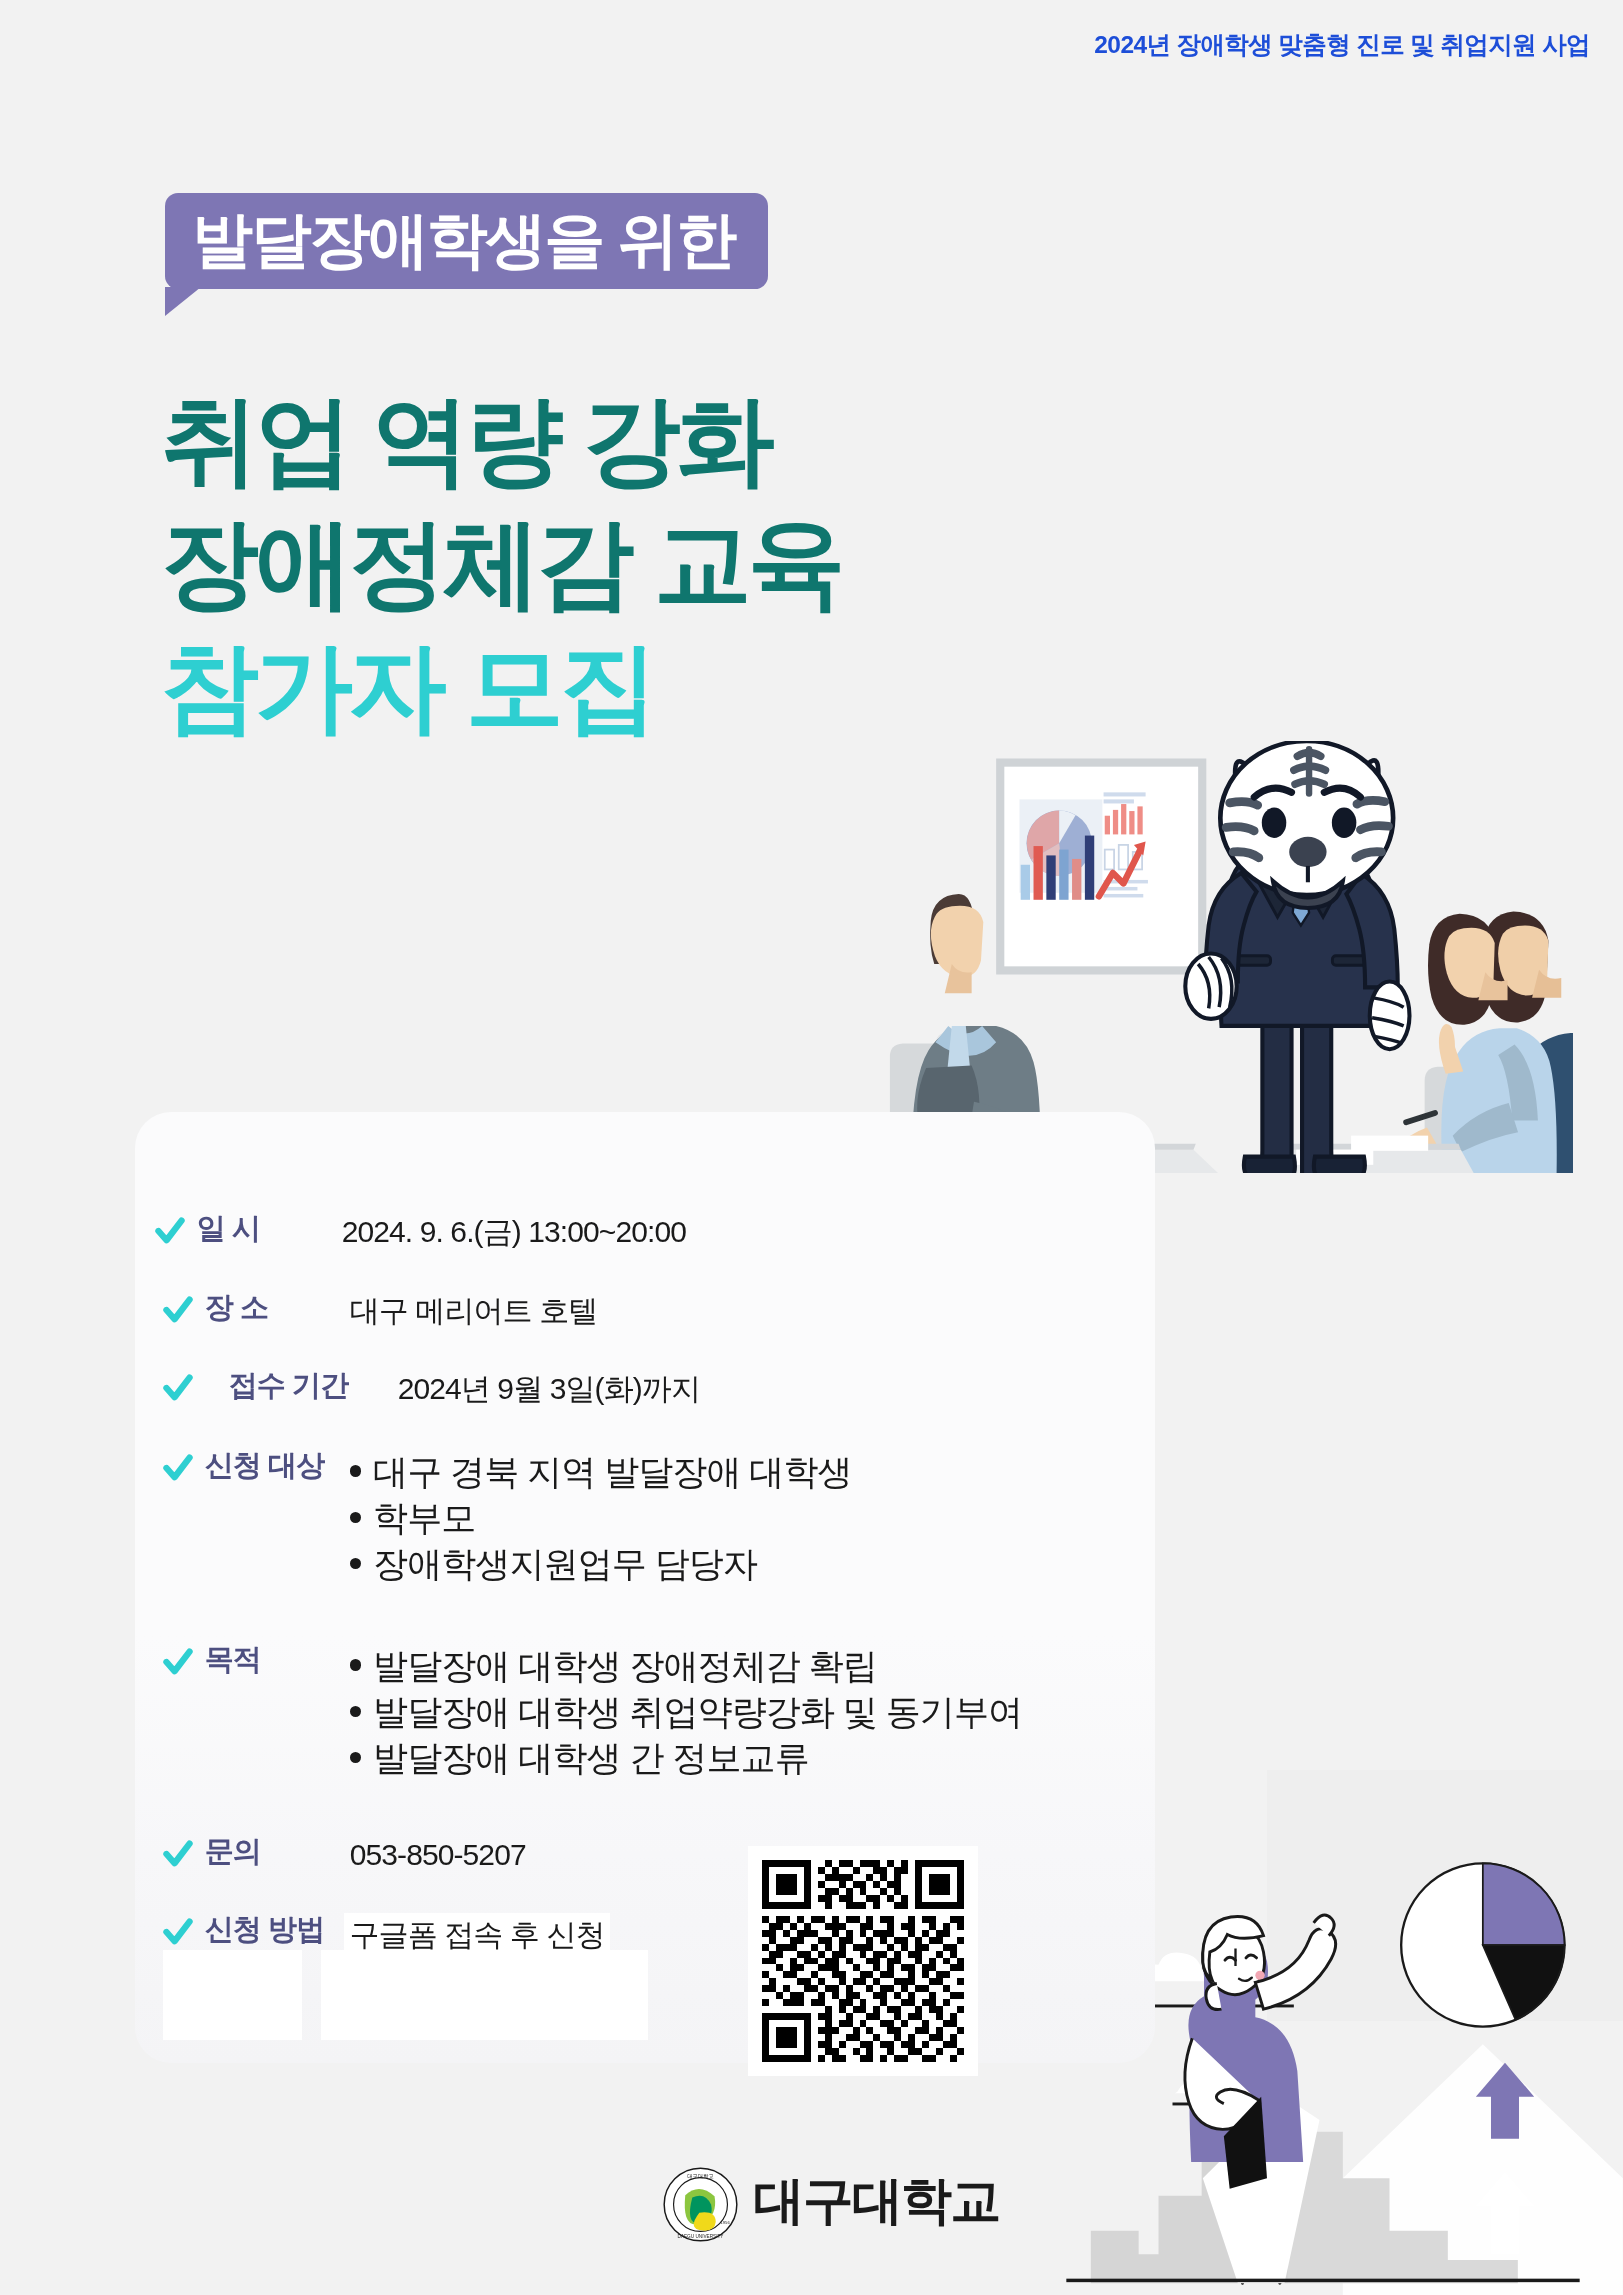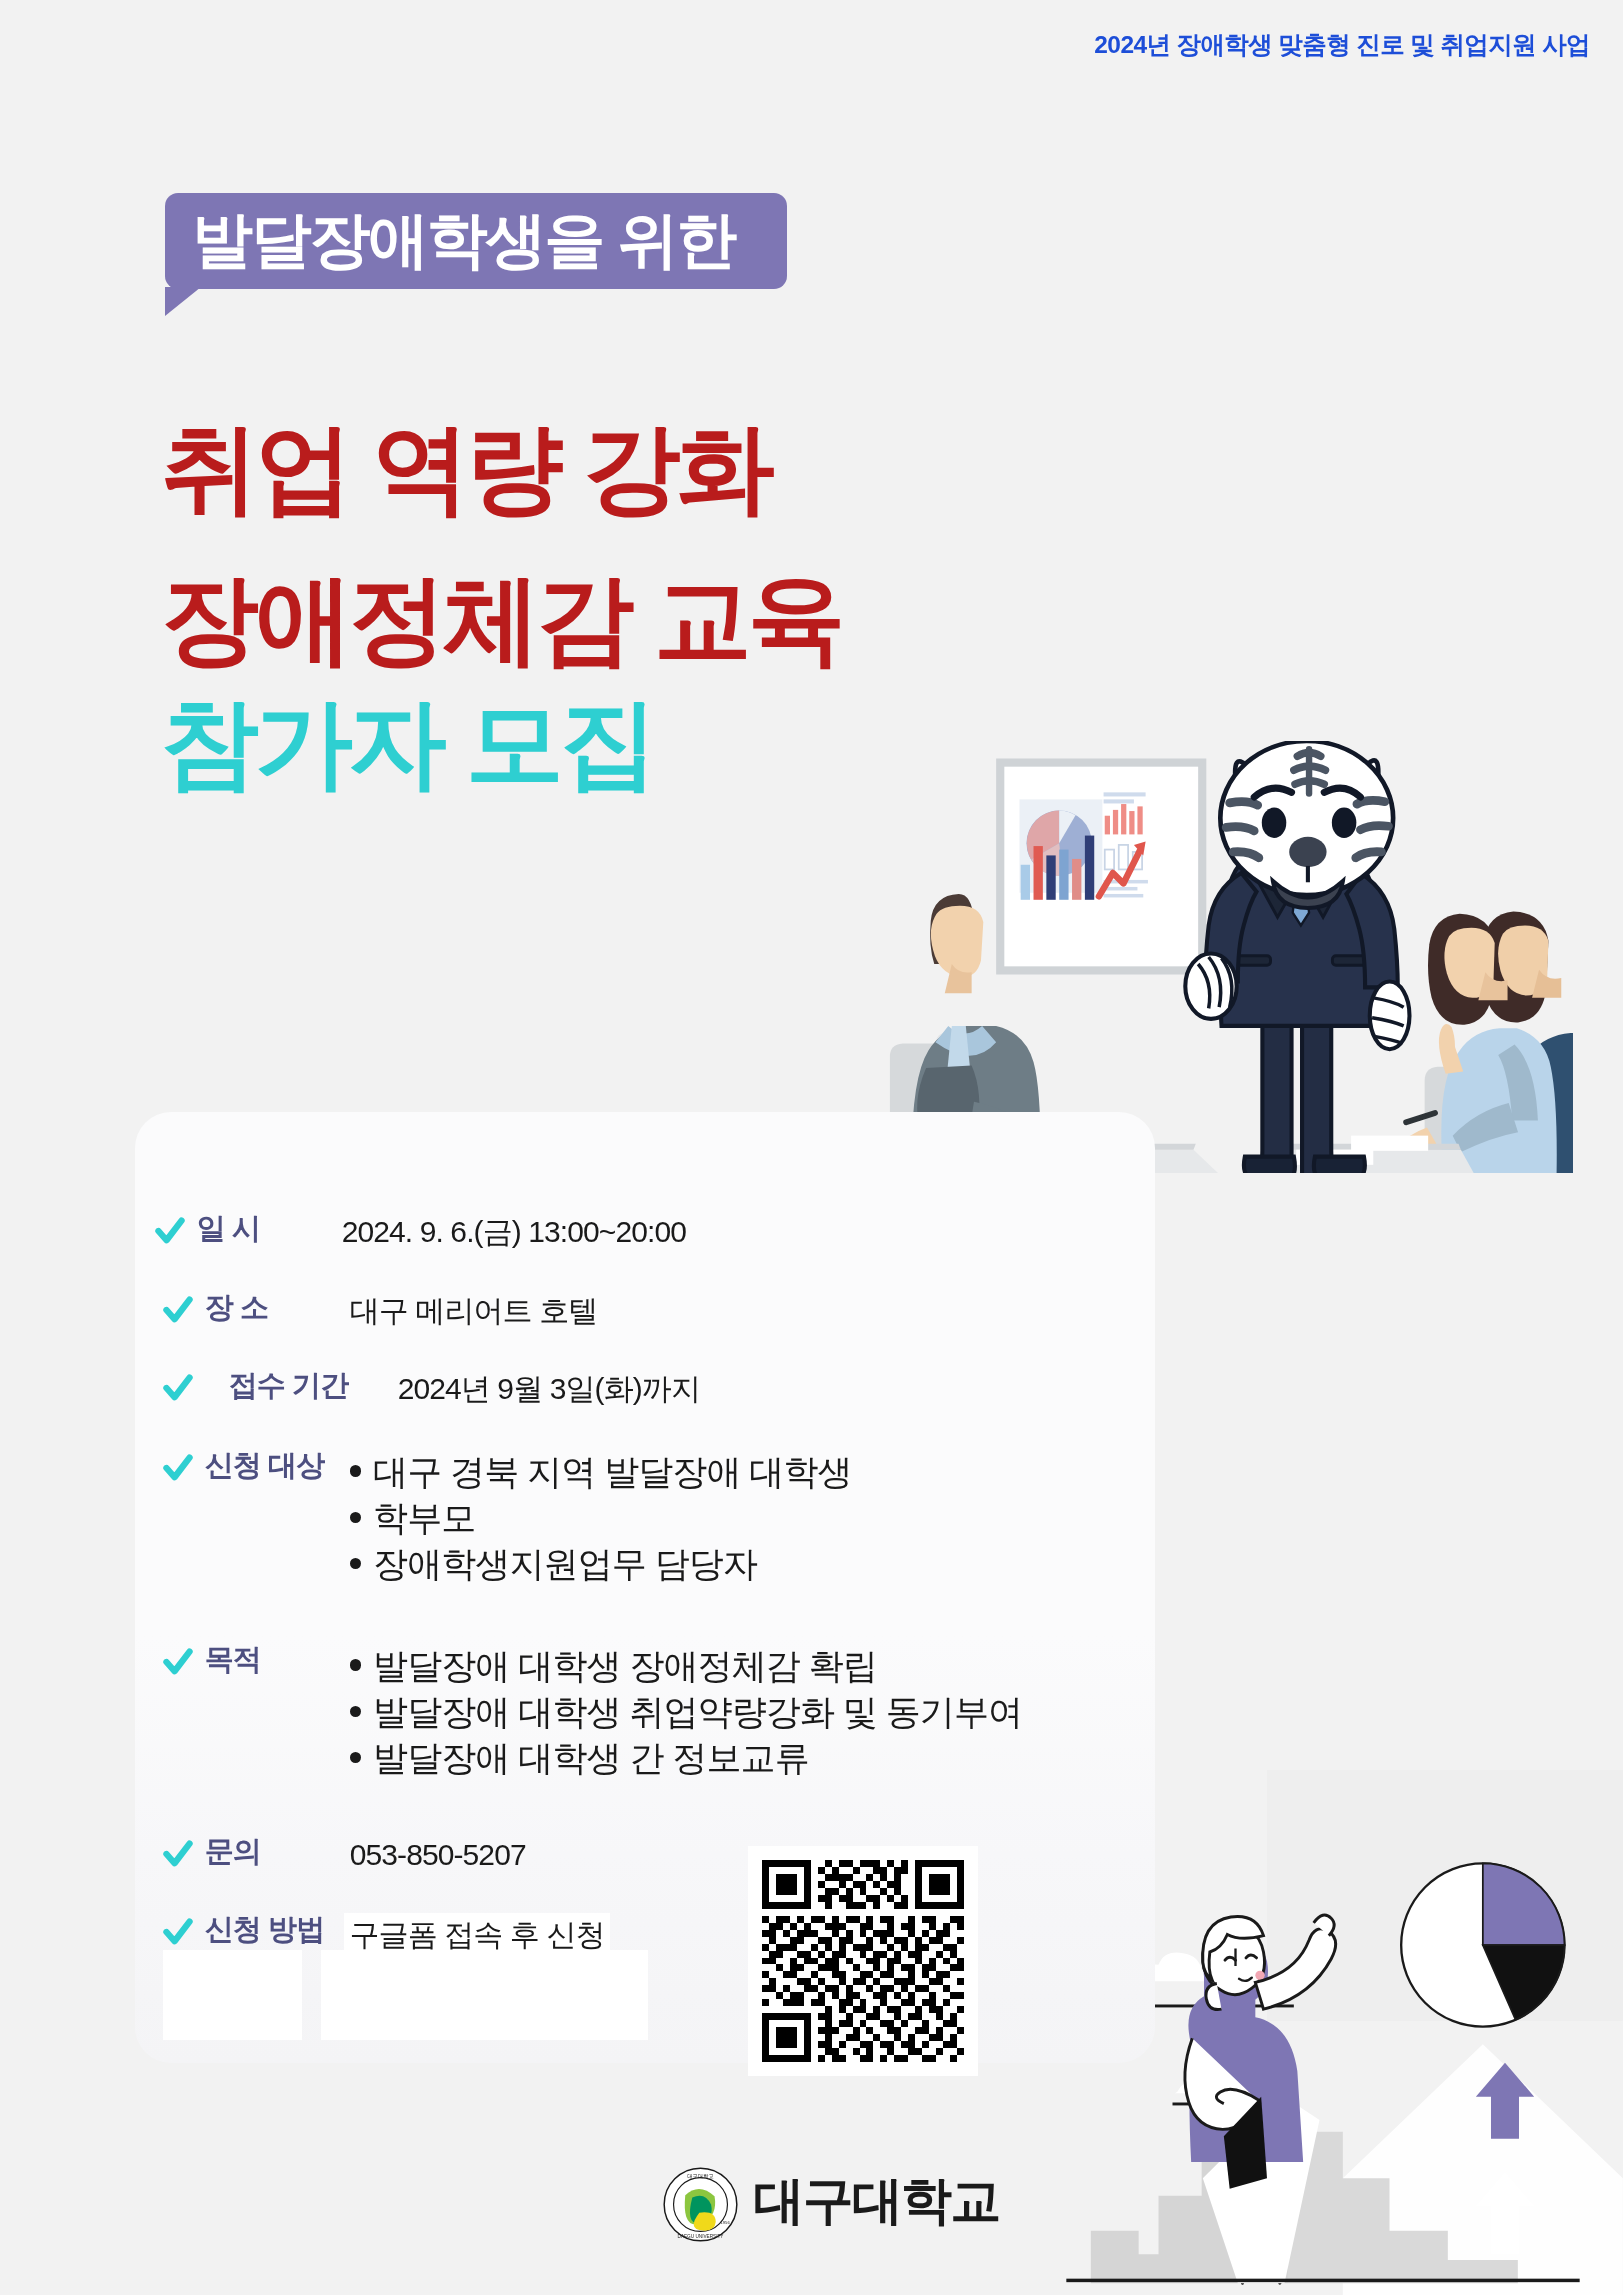--- a/index.html
+++ b/index.html
@@ -15,42 +15,42 @@
   .program-line{
     position:absolute; top:28px; right:33px;
     font-size:24.5px; font-weight:700; letter-spacing:-0.6px;
     color:#1d4ed8; white-space:nowrap;
   }
 
   
   .badge-wrap{ position:absolute; left:165px; top:193px; }
   .badge{
     background:#7e76b4; border-radius:13px;
-    padding:13px 52px 15px 27px;
+    padding:13px 33px 15px 27px;
     display:inline-block; position:relative;
   }
   .badge-text{
     font-size:61px; font-weight:700; color:#ffffff;
     letter-spacing:-2.3px; line-height:1.12; white-space:nowrap;
   }
   .badge-tail{
     position:absolute; left:0px; bottom:-27px;
     width:0; height:0;
     border-left:0 solid transparent;
     border-right:36px solid transparent;
     border-top:29px solid #7e76b4;
   }
 
   
   .headline{ position:absolute; left:161px; top:379px; z-index:5; }
   .hl-line{
     font-size:98px; font-weight:700; letter-spacing:-4.1px;
     line-height:1.26; white-space:nowrap;
   }
-  .hl-dark{ color:#b91c1c;margin-top:28px; }
+  .hl-dark{ color:#0f766e; }
   .hl-cyan{ color:#2ecfd1; }
 
   
   .scene{ position:absolute; left:884px; top:741px; width:689px; height:432px; z-index:3; }
 
   
   .info-card{
     position:absolute; left:135px; top:1112px;
     width:1020px; height:951px;
     border-radius:36px;

